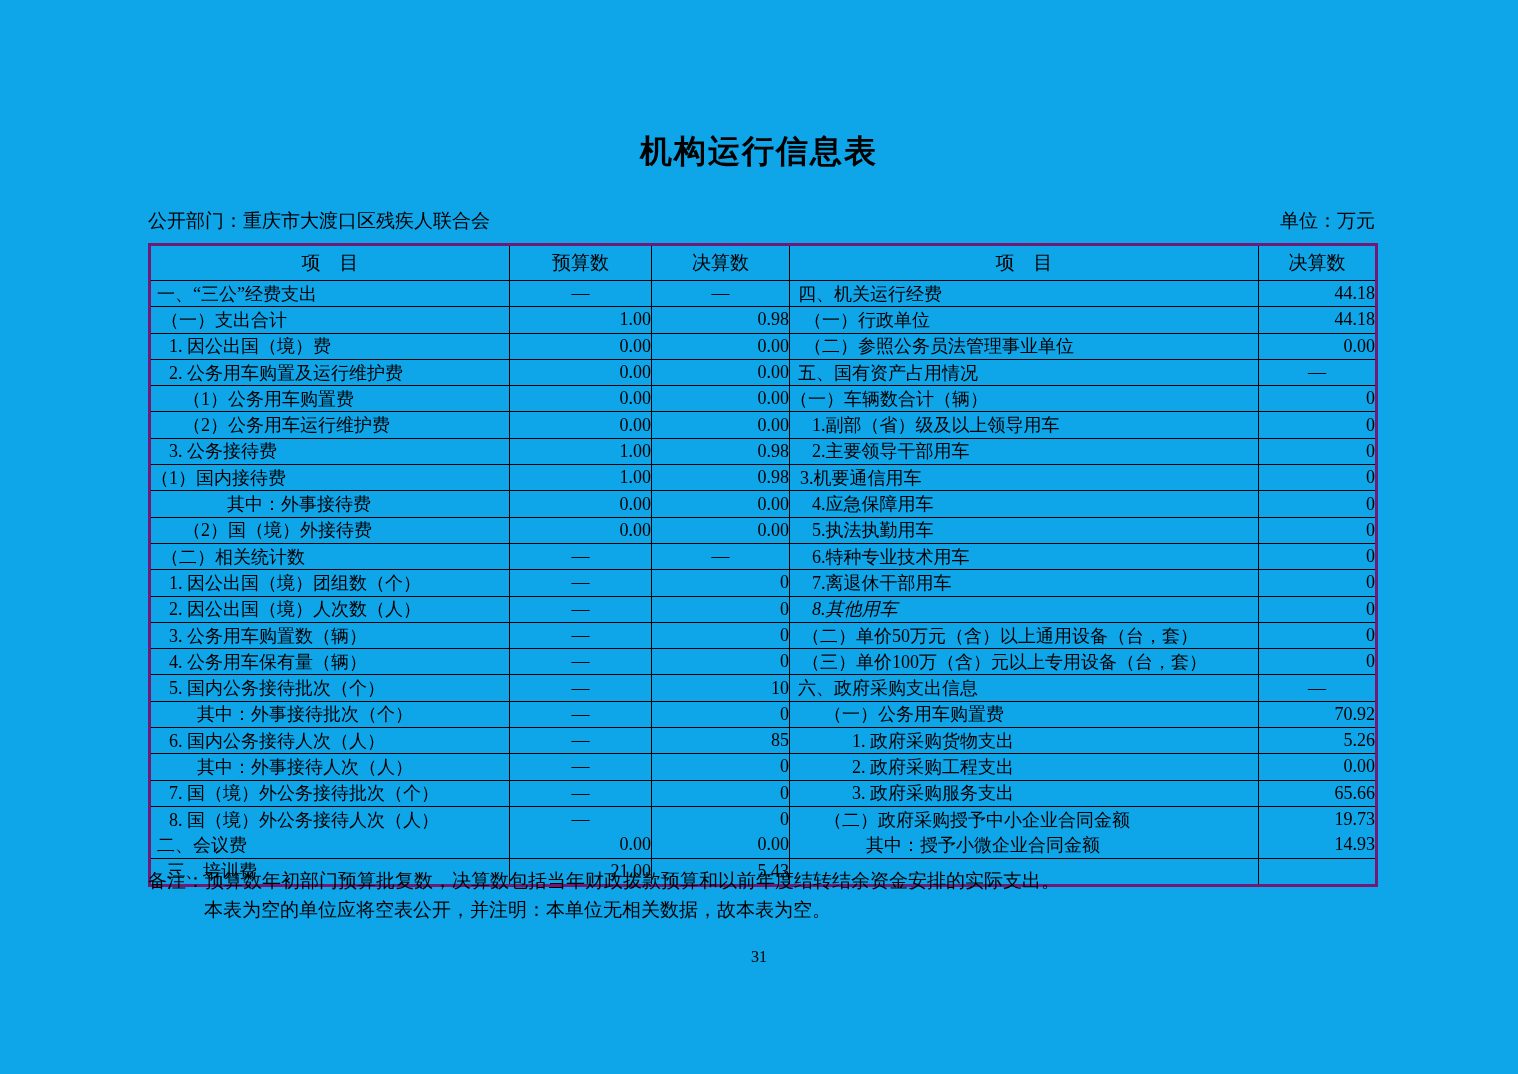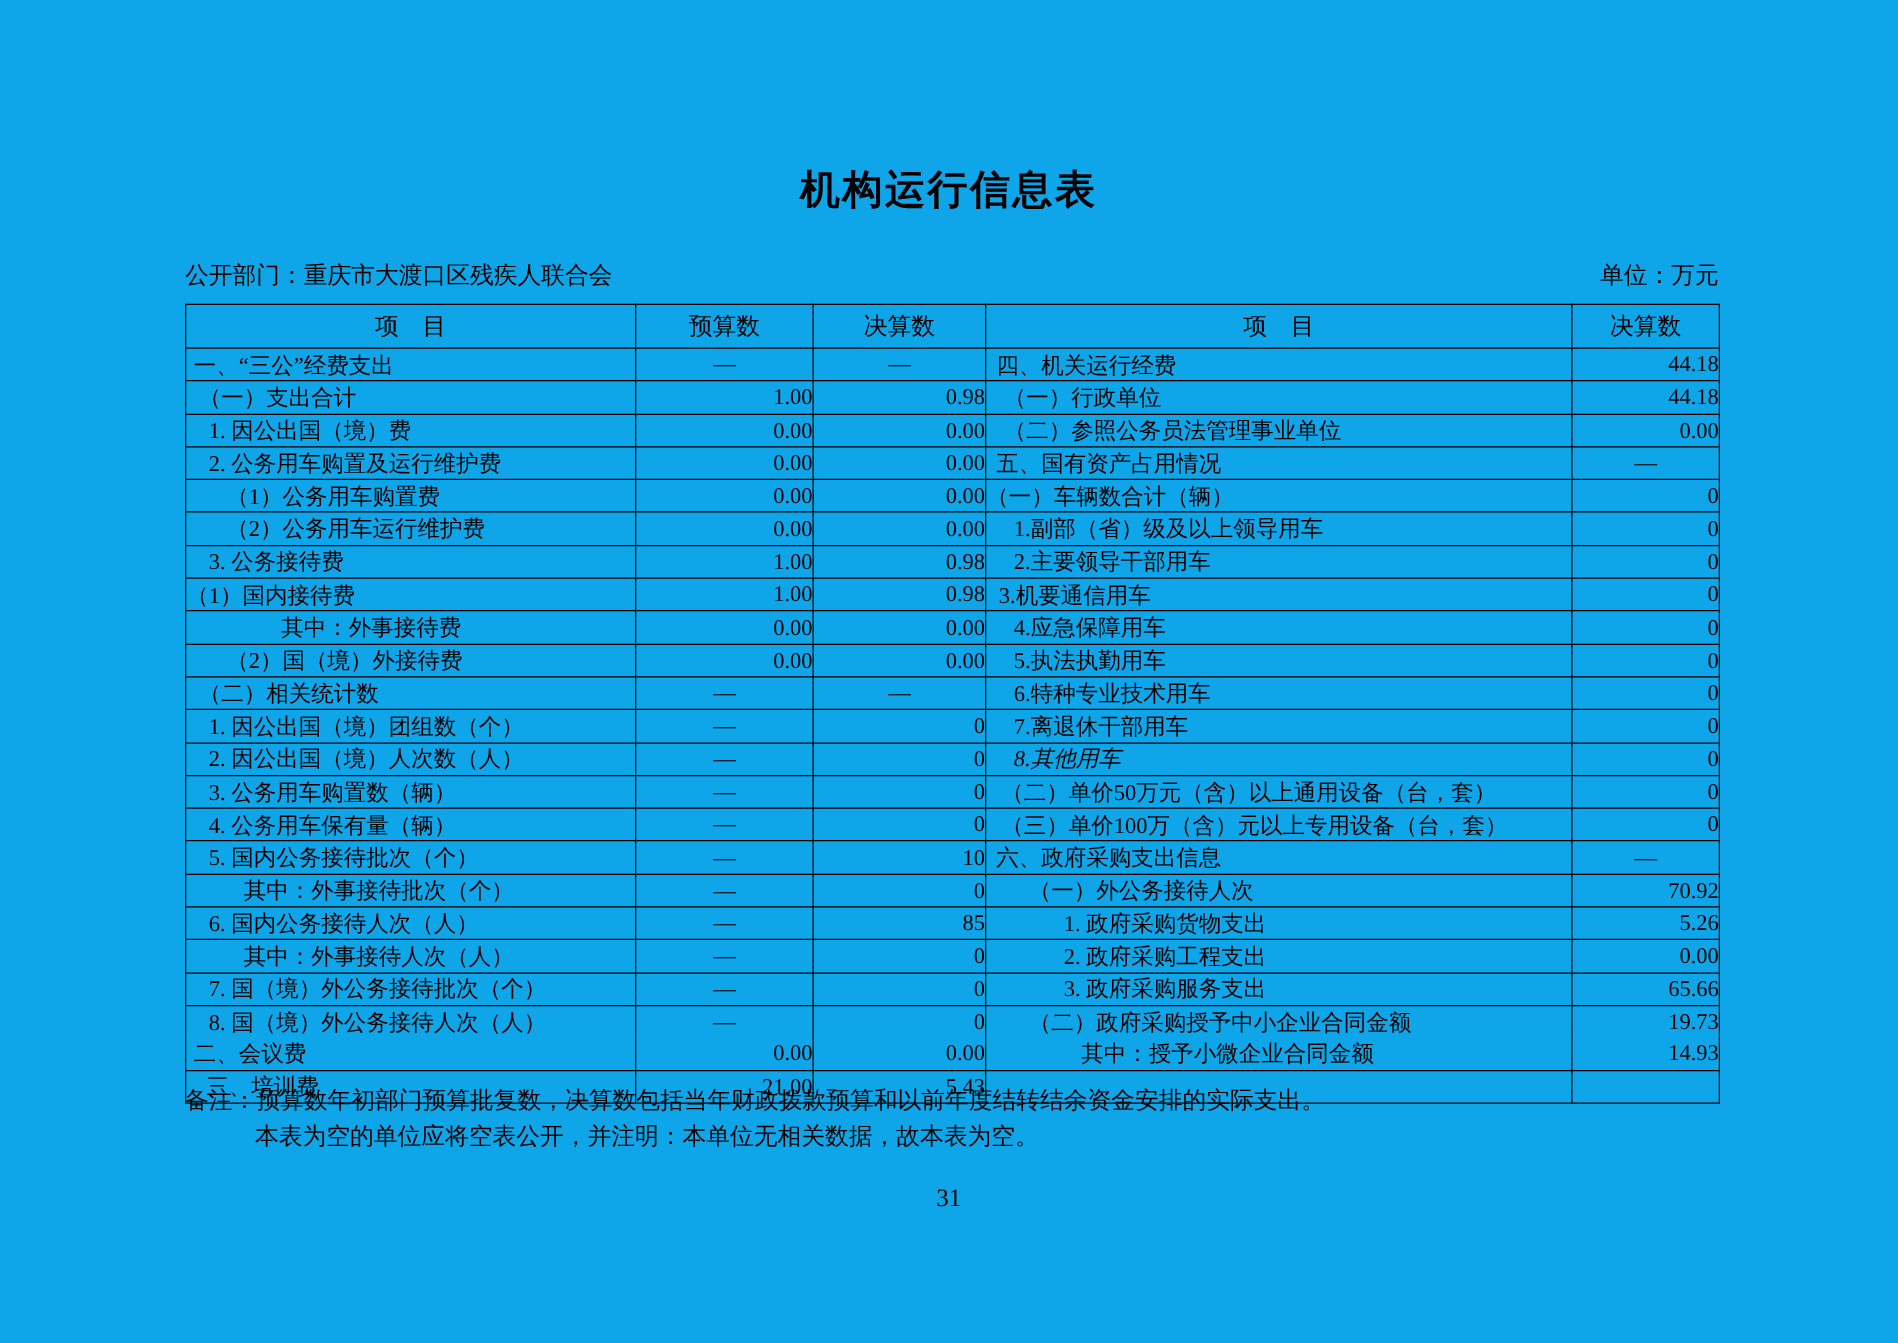--- a/index.html
+++ b/index.html
@@ -42,21 +42,21 @@
     font-size: 18px;
   }
   table.budget-table th,
   table.budget-table td {
     border: 1px solid #000;
     padding: 0;
     overflow: hidden;
     white-space: nowrap;
     font-weight: normal;
   }
-  table.budget-table { border: 1px solid #701a75; }
+  table.budget-table { border: 3px solid #701a75; }
   thead th { height: 34px; text-align: center; font-size: 19px; }
   tbody td { height: 25.3px; }
   td.lbl { text-align: left; }
   td.num { text-align: right; padding-right: 8px; }
   td.dash { text-align: center; }
   tr.nb td { border-bottom-style: hidden; }
   .notes {
     position: absolute;
     top: 866px;
     left: 148px;
@@ -64,21 +64,21 @@
     font-size: 19px;
     line-height: 29px;
   }
   .notes .note-line2 { padding-left: 56px; }
   .page-number {
     position: absolute;
     top: 948px;
     left: 0;
     width: 100%;
     text-align: center;
-    font-size: 20px;
+    font-size: 16px;
     font-family: Liberation Serif, serif;
   }
 </style>
 </head>
 <body>
 
 <div class="page">
 
   <div class="doc-title">机构运行信息表</div>
 
@@ -214,21 +214,21 @@
           <td class="lbl" style="padding-left: 18px;">5. 国内公务接待批次（个）</td>
           <td class="dash">—</td>
           <td class="num">10</td>
           <td class="lbl" style="padding-left: 8px;">六、政府采购支出信息</td>
           <td class="dash">—</td>
         </tr>
         <tr>
           <td class="lbl" style="padding-left: 46px;">其中：外事接待批次（个）</td>
           <td class="dash">—</td>
           <td class="num">0</td>
-          <td class="lbl" style="padding-left: 34px;">（一）外公务接待人次</td>
+          <td class="lbl" style="padding-left: 34px;">（一）公务用车购置费</td>
           <td class="num">70.92</td>
         </tr>
         <tr>
           <td class="lbl" style="padding-left: 18px;">6. 国内公务接待人次（人）</td>
           <td class="dash">—</td>
           <td class="num">85</td>
           <td class="lbl" style="padding-left: 62px;">1. 政府采购货物支出</td>
           <td class="num">5.26</td>
         </tr>
         <tr>

